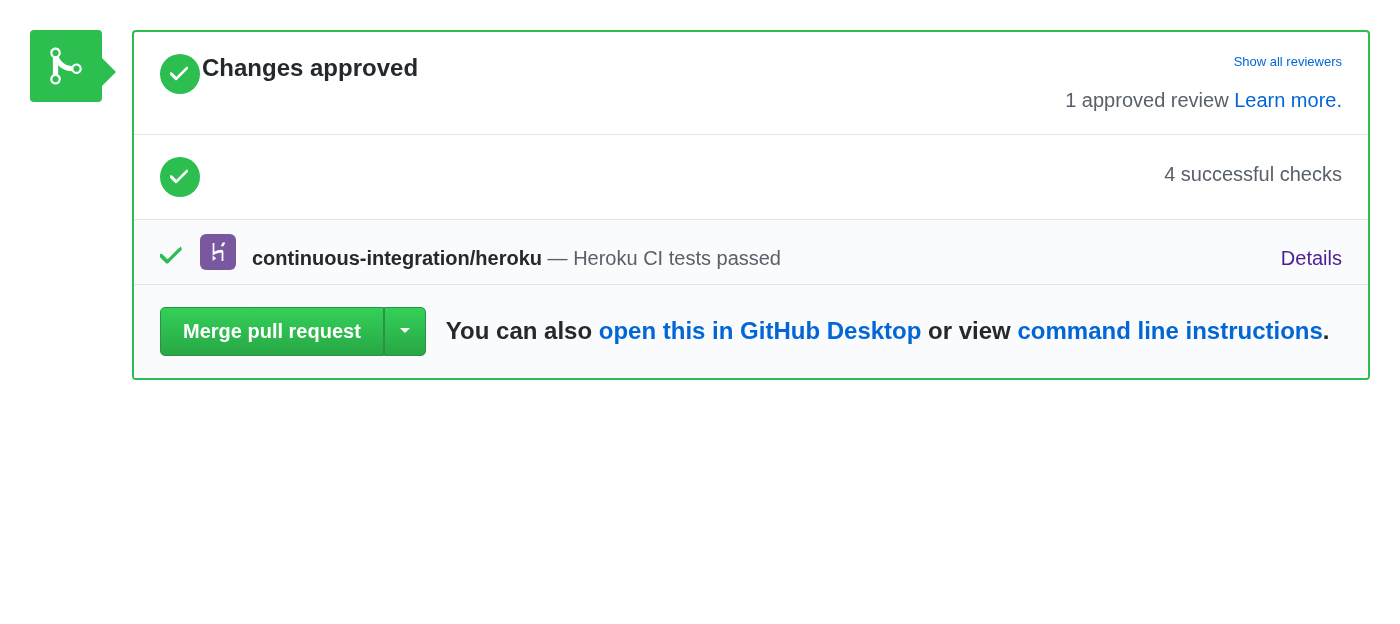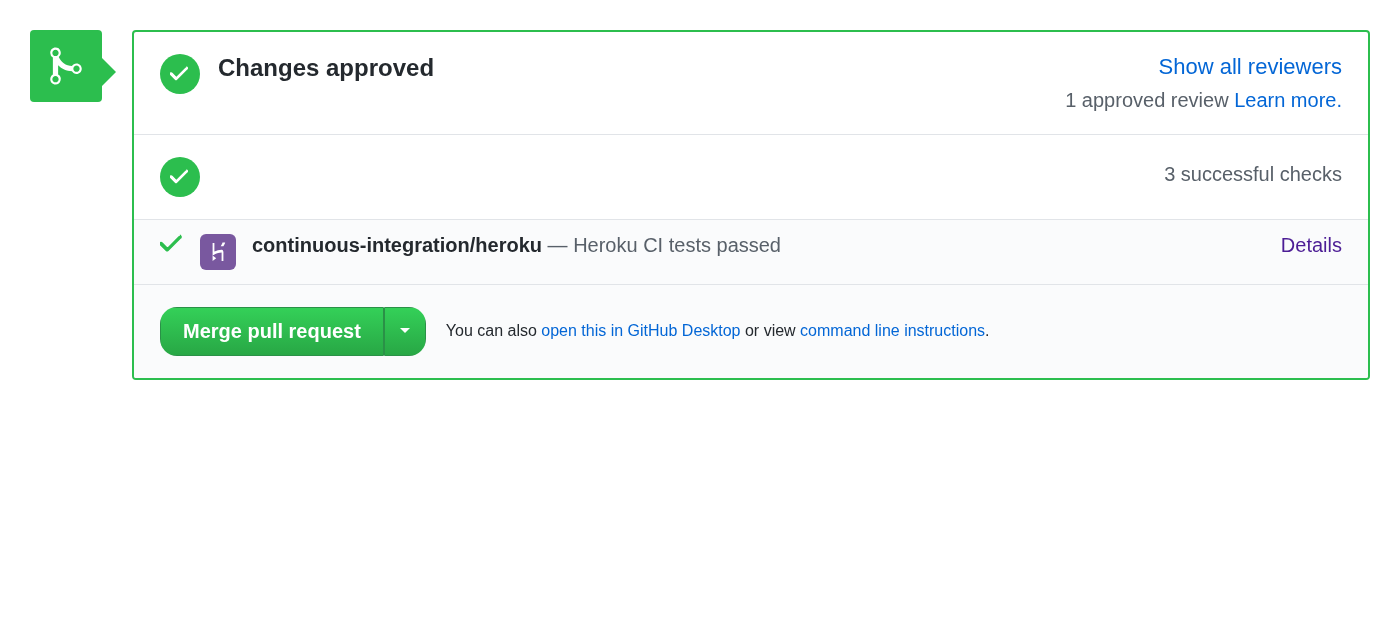--- a/index.html
+++ b/index.html
@@ -42,21 +42,21 @@
     border: 2px solid #2cbe4e;
     border-radius: 4px;
     background: #fff;
     overflow: hidden;
   }
   .section {
     padding: 22px 26px;
     border-bottom: 1px solid #e1e4e8;
     display: flex;
     align-items: flex-start;
-    gap: 18px;
+    gap: 2px;
   }
   .section:last-child { border-bottom: none; }
   .circle-check {
     width: 40px;
     height: 40px;
     border-radius: 50%;
     background: #2cbe4e;
     display: flex;
     align-items: center;
     justify-content: center;
@@ -80,31 +80,31 @@
     margin-top: 6px;
     text-align: right;
   }
   .link {
     color: #0366d6;
     text-decoration: none;
     cursor: pointer;
   }
   .action-link {
     color: #0366d6;
-    font-size: 22px;
+    font-size: 13px;
     cursor: pointer;
     white-space: nowrap;
     margin-left: 20px;
   }
   .check-row {
     padding: 14px 26px;
     background: #fafbfc;
     border-bottom: 1px solid #e1e4e8;
     display: flex;
-    align-items: flex-start;
+    align-items: flex-end;
     gap: 16px;
   }
   .check-row .tick {
     color: #2cbe4e;
     flex-shrink: 0;
   }
   .heroku-icon {
     width: 36px;
     height: 36px;
     background: #79589f;
@@ -125,42 +125,42 @@
   }
   .merge-footer {
     padding: 22px 26px;
     background: #fafbfc;
     display: flex;
     align-items: center;
     gap: 20px;
   }
   .merge-btn-group {
     display: inline-flex;
-    border-radius: 17px;
+    border-radius: 0;
     overflow: hidden;
   }
   .merge-btn, .merge-caret {
     background: linear-gradient(#34d058, #28a745);
     border: 1px solid #2a9147;
     color: #fff;
     font-weight: 600;
     font-size: 20px;
     padding: 12px 22px;
     cursor: pointer;
     display: flex;
     align-items: center;
   }
   .merge-btn { border-radius: 5px 0 0 5px; }
   .merge-caret {
     border-left: 1px solid #2a9147;
     border-radius: 0 5px 5px 0;
     padding: 12px 14px;
   }
   .merge-caret svg { display: block; }
-  .footer-text { font-size: 16px; color: #24292e; }
+  .footer-text { font-size: 24px; color: #24292e; font-weight: bold; }
 </style>
 </head>
 <body>
 
 <div class="wrap">
 
   <div class="merge-icon-box">
     <svg width="36" height="42" viewBox="0 0 12 16" fill="#fff" aria-hidden="true">
       <path fill-rule="evenodd" d="M10 7c-.73 0-1.38.41-1.73 1.02V8C7.22 7.98 6 7.64 5.14 6.98c-.75-.58-1.5-1.61-1.89-2.44A1.993 1.993 0 0 0 2 .99C.89.99 0 1.89 0 3a2 2 0 0 0 1 1.72v6.56c-.59.35-1 .99-1 1.72 0 1.11.89 2 2 2a1.993 1.993 0 0 0 1-3.72V7.67c.67.7 1.44 1.27 2.3 1.69.86.42 2.03.63 2.97.64v-.02c.36.61 1 1.02 1.73 1.02 1.11 0 2-.89 2-2 0-1.11-.89-2-2-2zm-6.8 6c0 .66-.55 1.2-1.2 1.2-.65 0-1.2-.55-1.2-1.2 0-.65.55-1.2 1.2-1.2.65 0 1.2.55 1.2 1.2zM2 4.2C1.34 4.2.8 3.65.8 3c0-.65.55-1.2 1.2-1.2.65 0 1.2.55 1.2 1.2 0 .65-.55 1.2-1.2 1.2zm8 6c-.66 0-1.2-.55-1.2-1.2 0-.65.55-1.2 1.2-1.2.65 0 1.2.55 1.2 1.2 0 .65-.55 1.2-1.2 1.2z"></path>
     </svg>
@@ -185,21 +185,21 @@
       </div>
     </div>
 
     <div class="section">
       <div class="circle-check">
         <svg width="20" height="16" viewBox="0 0 16 13" fill="#fff">
           <path d="M13.78 1.22a.75.75 0 0 1 0 1.06l-8.5 8.5a.75.75 0 0 1-1.06 0l-4-4a.75.75 0 1 1 1.06-1.06L5 9.44l7.72-7.72a.75.75 0 0 1 1.06 0z" stroke="#fff" stroke-width="1"></path>
         </svg>
       </div>
       <div class="section-body">
-        <div class="section-sub">3 successful checks</div>
+        <div class="section-sub">4 successful checks</div>
       </div>
     </div>
 
     <div class="check-row">
       <span class="tick">
         <svg width="24" height="20" viewBox="0 0 16 13" fill="#2cbe4e">
           <path d="M13.78 1.22a.75.75 0 0 1 0 1.06l-8.5 8.5a.75.75 0 0 1-1.06 0l-4-4a.75.75 0 1 1 1.06-1.06L5 9.44l7.72-7.72a.75.75 0 0 1 1.06 0z" stroke="#2cbe4e" stroke-width="1"></path>
         </svg>
       </span>
       <span class="heroku-icon">

